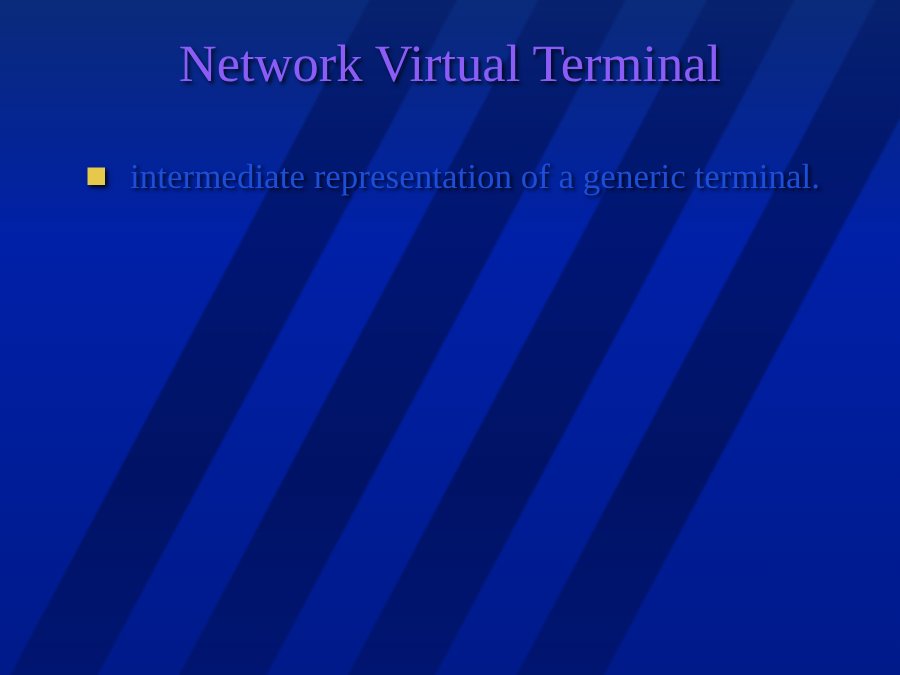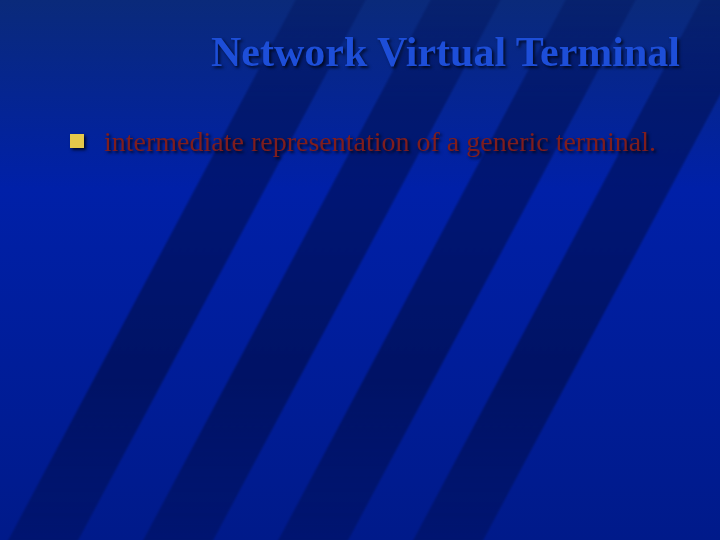--- a/index.html
+++ b/index.html
@@ -33,35 +33,35 @@
   .b3 { left: 390px; }
   .b4 { left: 525px; }
 
   .slide {
     position: relative;
     width: 100%;
     height: 100%;
     padding: 28px 40px 40px 40px;
   }
   .title {
-    text-align: right;
-    color: #1d4ed8;
+    text-align: center;
+    color: #8b5cf6;
     font-size: 42px;
-    font-weight: 700;
+    font-weight: 400;
     text-shadow: 2px 2px 3px rgba(0,0,0,0.7);
     margin-bottom: 48px;
   }
   .bullets {
     list-style: none;
     padding-left: 30px;
     padding-right: 20px;
   }
   .bullets li {
     position: relative;
-    color: #7f1d1d;
+    color: #1d4ed8;
     font-size: 28px;
     line-height: 1.25;
     text-shadow: 2px 2px 3px rgba(0,0,0,0.75);
     margin-bottom: 12px;
     padding-left: 34px;
   }
   .bullets li::before {
     content: "";
     position: absolute;
     left: 0;

